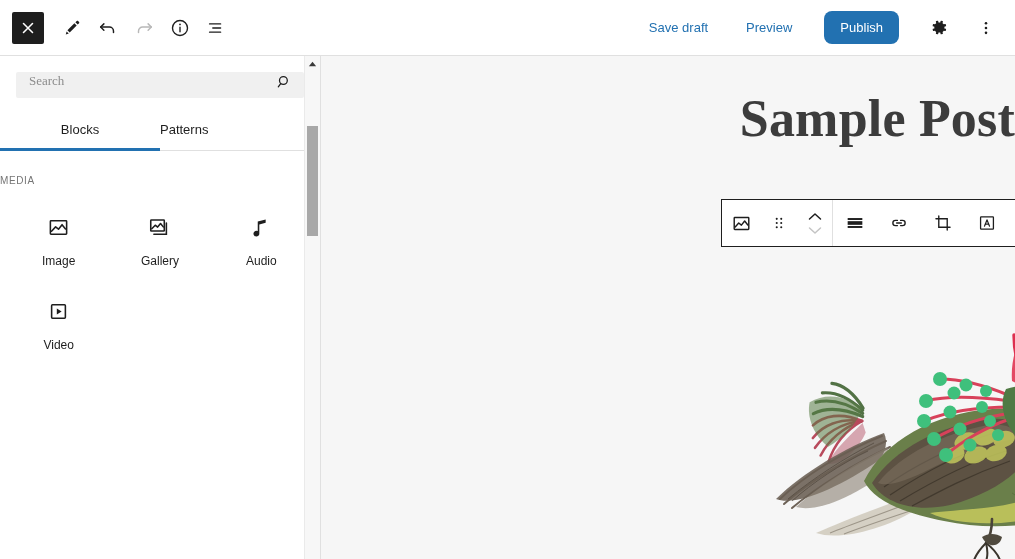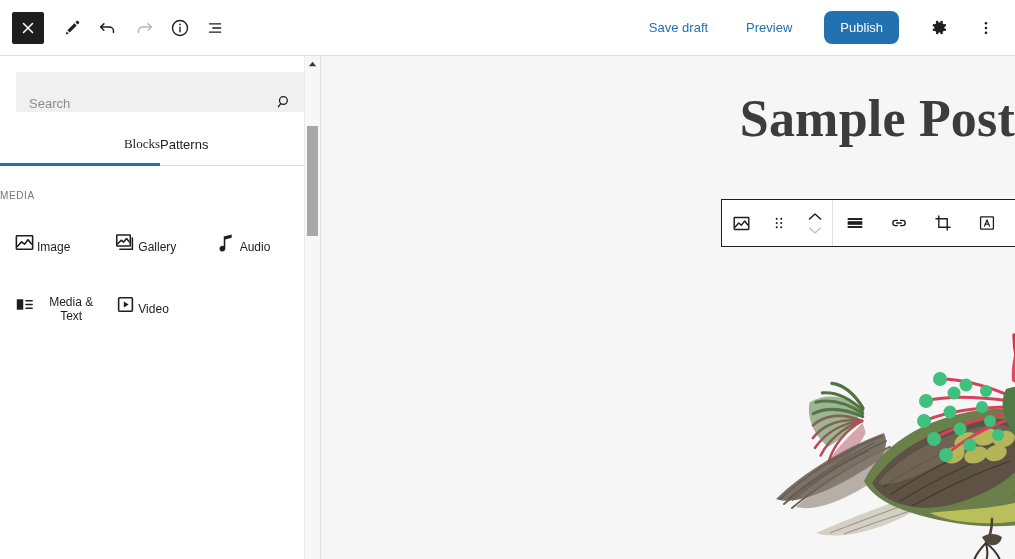--- a/index.html
+++ b/index.html
@@ -60,59 +60,59 @@
     border-right: 1px solid #e0e0e0;
     display: flex; flex-direction: column;
     position: relative;
     overflow: hidden;
   }
   .search-wrap { padding: 16px 16px 10px 16px; }
   .search-box {
     position: relative;
     background: #f0f0f0;
     border: 1px solid transparent;
-    height: 40px; border-radius: 2px;
-    display: flex; align-items: flex-end;
+    height: 26px; border-radius: 2px;
+    display: flex; align-items: flex-start; font-family: Liberation Serif, serif;
   }
   .search-box input {
     flex: 1; border: none; background: transparent; outline: none;
     font-size: 13px; color: #1e1e1e; padding: 0 12px;
     font-family: inherit;
   }
   .search-box input::placeholder { color: #8d8d8d; }
   .search-ico { padding-right: 10px; display: flex; align-items: center; color: #1e1e1e; }
 
   .tabs { display: flex; border-bottom: 1px solid #e0e0e0; padding: 0 0px; }
   .tab {
     flex: 1; text-align: left;
     padding: 14px 0 13px 0;
     font-size: 13px; color: #1e1e1e;
     background: none; border: none; cursor: pointer;
     position: relative; font-family: inherit;
   }
-  .tab:nth-child(1) { padding-left: 0; text-align: right; font-family: Liberation Serif, serif; }
+  .tab:nth-child(1) { padding-left: 0; text-align: center; }
   .tab-inner { display: block; }
   .tab.active { color: #1e1e1e; font-weight: 400; }
   .tab.active::after {
     content: ""; position: absolute; left: 0; right: 0; bottom: -1px;
     height: 3px; background: #2271b1;
   }
   .tab:nth-child(1) .tab-inner { padding-left: 0; }
 
   .panel-scroll { flex: 1; overflow: hidden; position: relative; }
   .cat-label {
     font-size: 10px; letter-spacing: 0.6px; color: #757575;
     text-transform: uppercase; padding: 24px 16px 10px 0px; margin-left: 0;
   }
   .blocks-grid {
     display: grid; grid-template-columns: repeat(3, 1fr);
     padding: 0 8px;
   }
   .block-item {
-    display: flex; flex-direction: row; align-items: center; justify-content: flex-start;
+    display: flex; flex-direction: column; align-items: center; justify-content: flex-start;
     padding: 14px 4px 12px 4px; cursor: pointer;
     background: none; border: none; font-family: inherit;
     color: #1e1e1e;
   }
   .block-ico { height: 34px; display: flex; align-items: center; justify-content: center; color:#1e1e1e; }
   .block-label { font-size: 12px; margin-top: 10px; color: #1e1e1e; text-align: center; }
 
   
   .vscroll {
     position: absolute; top: 0; right: 0; width: 16px; height: 100%;
@@ -312,33 +312,20 @@
             <span class="block-ico">
               <svg width="25" height="25" viewBox="0 0 24 24" fill="#1e1e1e">
                 <path d="M16 4.2 l-7.6 2.1 v9.1 a2.8 2.8 0 1 0 1.5 2.4 V9.1 l6.1-1.7 V4.2z"></path>
               </svg>
             </span>
             <span class="block-label">Audio</span>
           </button>
 
 
 
-          <button class="block-item">
-            <span class="block-ico">
-              <svg width="25" height="25" viewBox="0 0 24 24">
-                <rect x="4.6" y="7" width="6.2" height="10" fill="#1e1e1e"></rect>
-                <g stroke="#1e1e1e" stroke-width="1.4" stroke-linecap="round">
-                  <path d="M13.4 8.4 h6"></path>
-                    <path d="M13.4 12 h6"></path>
-                    <path d="M13.4 15.6 h6"></path>
-                </g>
-              </svg>
-            </span>
-            <span class="block-label">Media &amp; Text</span>
-          </button>
 
           <button class="block-item">
             <span class="block-ico">
               <svg width="25" height="25" viewBox="0 0 24 24" fill="none" stroke="#1e1e1e" stroke-width="1.5">
                 <rect x="5.4" y="5.6" width="13.2" height="12.8" rx="0.8"></rect>
                 <path d="M10.4 9.2 L15 12 L10.4 14.8 z" fill="#1e1e1e" stroke="none"></path>
               </svg>
             </span>
             <span class="block-label">Video</span>
           </button>

